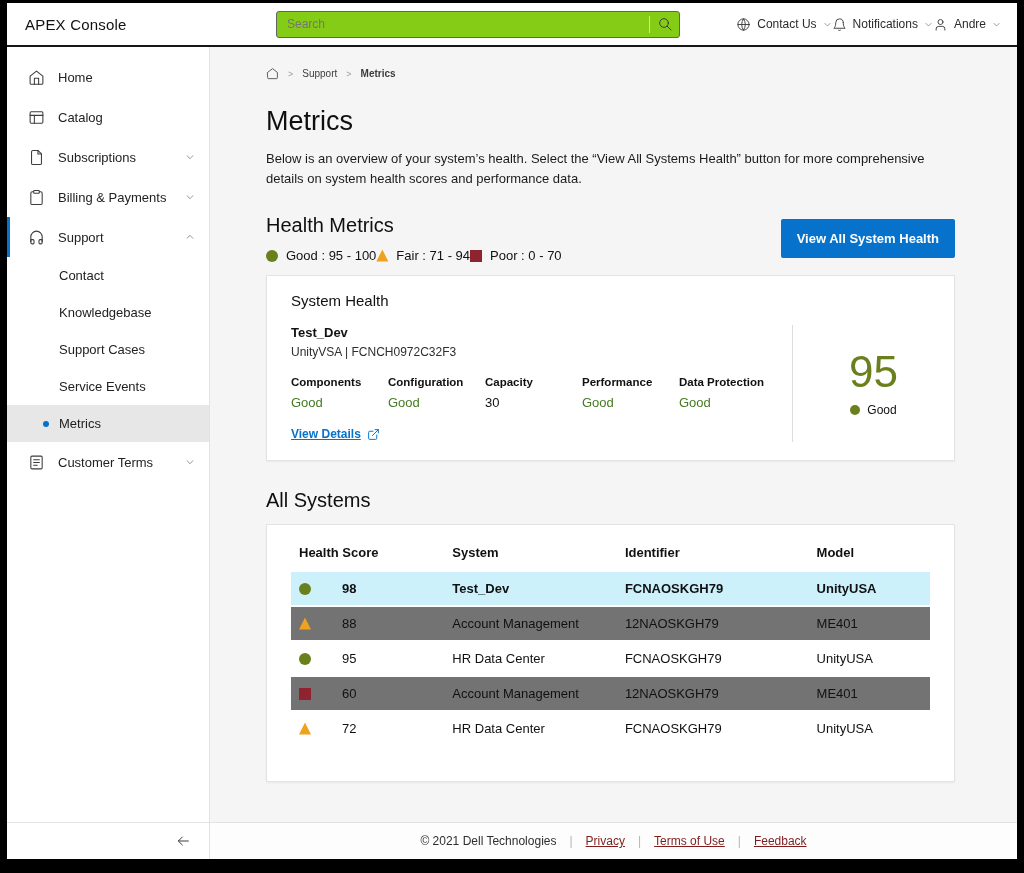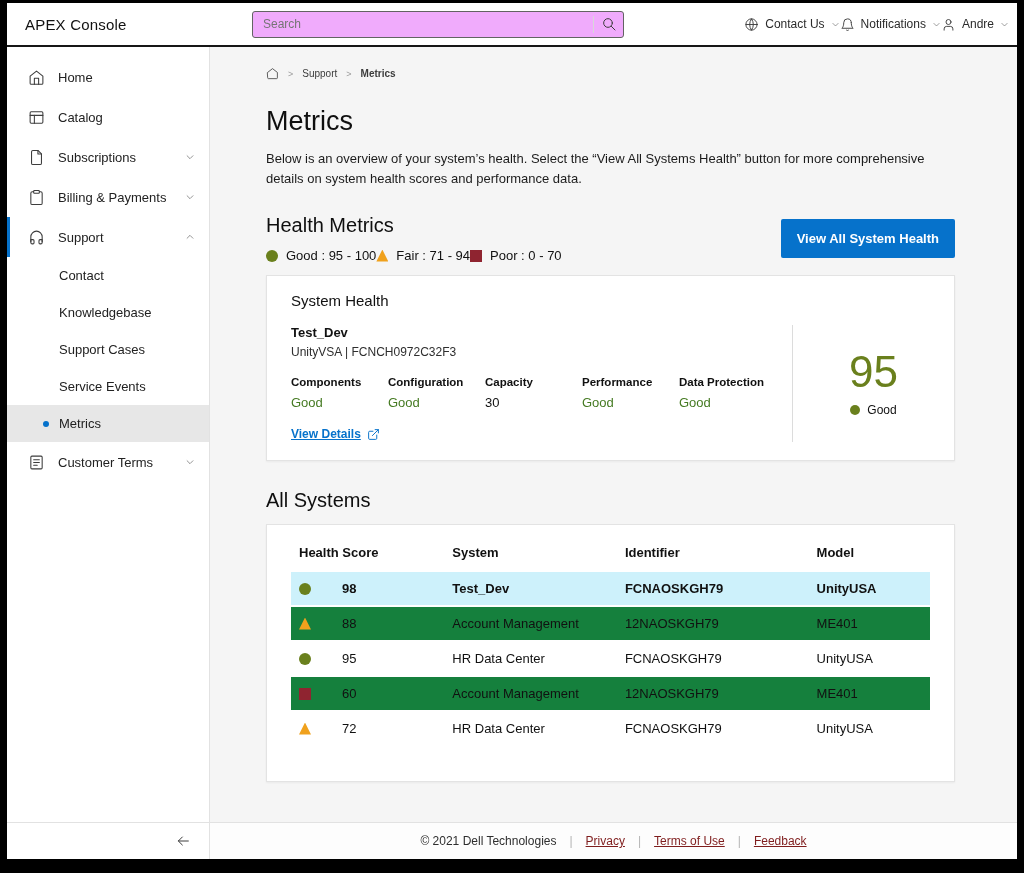--- a/index.html
+++ b/index.html
@@ -1,23 +1,23 @@
 <!DOCTYPE html>
 <html><head>
 <meta charset="utf-8">
 <title>APEX Console – Metrics</title>
 <style>
   * { margin:0; padding:0; box-sizing:border-box; }
   html,body { width:1024px; height:873px; background:#000; font-family:"Liberation Sans","DejaVu Sans",sans-serif; }
   .frame { width:1024px; height:873px; border:solid #000; border-width:3px 7px 14px 7px; background:#fff; display:flex; flex-direction:column; overflow:hidden; }
 
   
-  .topbar { height:44px; flex:0 0 auto; display:flex; align-items:center; background:#fff; border-bottom:2px solid #161616; padding:0 8px 0 18px; }
+  .topbar { height:44px; flex:0 0 auto; display:flex; align-items:center; background:#fff; border-bottom:2px solid #161616; padding:0 16px 0 18px; }
   .brand { width:227px; font-size:15px; color:#111; letter-spacing:.2px; }
-  .search-box { width:372px; height:27px; border:1px solid #636363; border-radius:3px; display:flex; align-items:center; padding:0 6px 0 10px; background:#f0abfc; }
+  .search-box { width:404px; height:27px; border:1px solid #636363; border-radius:3px; display:flex; align-items:center; padding:0 6px 0 10px; background:#84cc16;margin-left:24px; }
   .search-box input { flex:1; border:none; outline:none; font-size:12px; color:#333; font-family:inherit; background:transparent; }
   .search-box .sdiv { width:1px; height:17px; background:#d8d8d8; margin:0 7px 0 4px; }
   .top-right { margin-left:auto; display:flex; align-items:center; }
   .top-item { display:flex; align-items:center; gap:6px; font-size:12px; color:#2b2b2b; cursor:pointer; }
   .svgicon { display:inline-flex; align-items:center; justify-content:center; }
   .svgicon svg { stroke:#3d3d3d; fill:none; stroke-width:1.5; stroke-linecap:round; stroke-linejoin:round; }
   .chev svg { stroke:#555; }
 
   
   .bodyrow { flex:1; display:flex; min-height:0; }
@@ -73,21 +73,21 @@
   .sh-score-label .shape { width:10px; height:10px; }
 
   
   .all-systems-title { margin-top:28px; }
   .table-card { margin-top:12px; padding:6px 24px 34px; }
   table { width:100%; border-collapse:collapse; font-size:13px; color:#111; }
   th { text-align:left; font-weight:700; padding:14px 8px 12px; font-size:13px; }
   td { padding:9px 8px; }
   tbody tr { border-bottom:2px solid #fff; cursor:pointer; }
   tr.row-selected { background:#CDF1FB; font-weight:700; }
-  tr.row-shaded { background:#15803d; }
+  tr.row-shaded { background:#737373; }
   .score-cell { display:flex; align-items:center; gap:31px; }
   .col-score { width:24%; } .col-system { width:27%; } .col-id { width:30%; } .col-model { width:19%; }
 
   
   .footer { height:37px; flex:0 0 auto; background:#fdfdfd; border-top:1px solid #e2e2e2; display:flex; align-items:center; justify-content:center; gap:13px; font-size:12px; color:#2e2e2e; }
   .footer a { color:#7f1d1d; text-decoration:underline; cursor:pointer; }
   .fsep { color:#b5b5b5; }
 </style>
 </head>
 <body>

